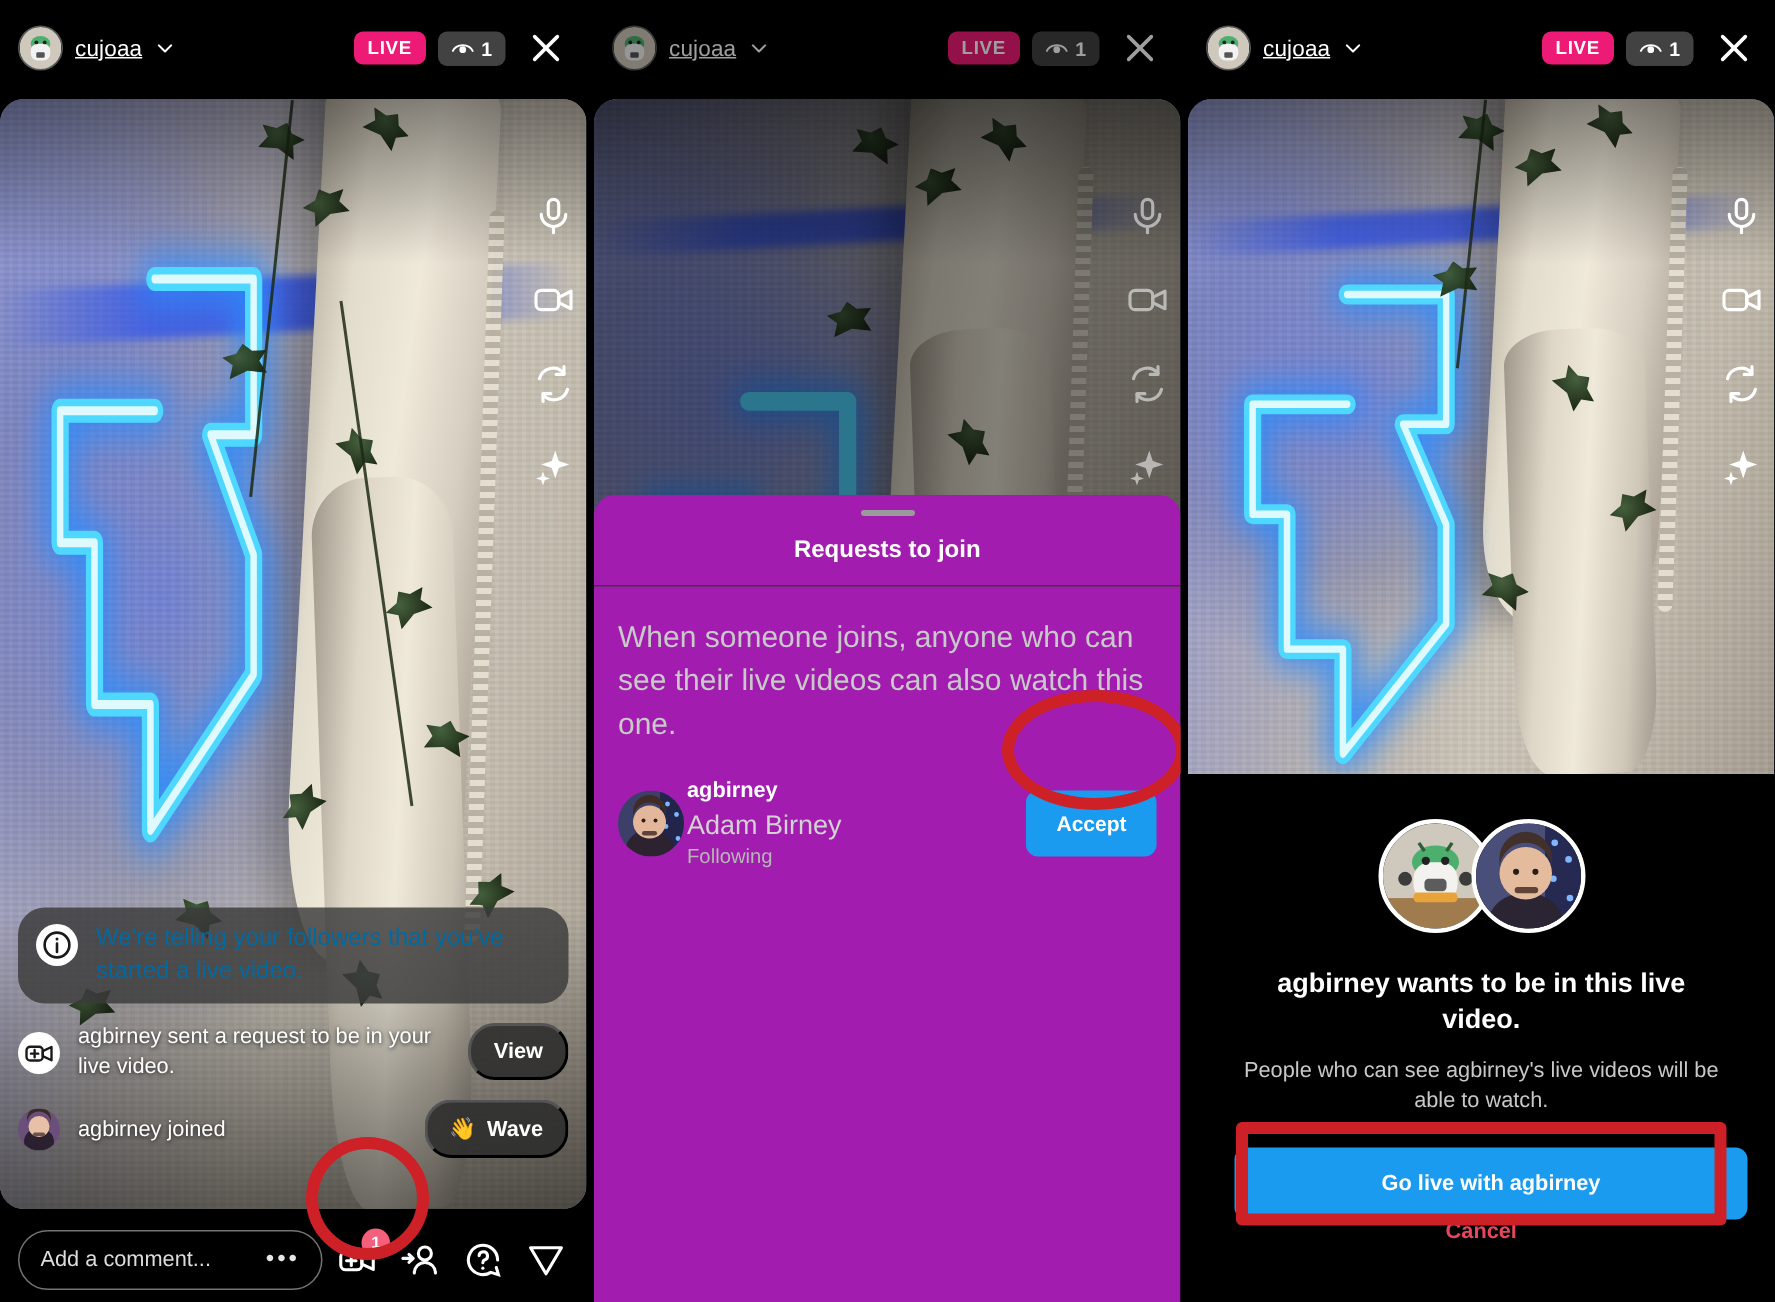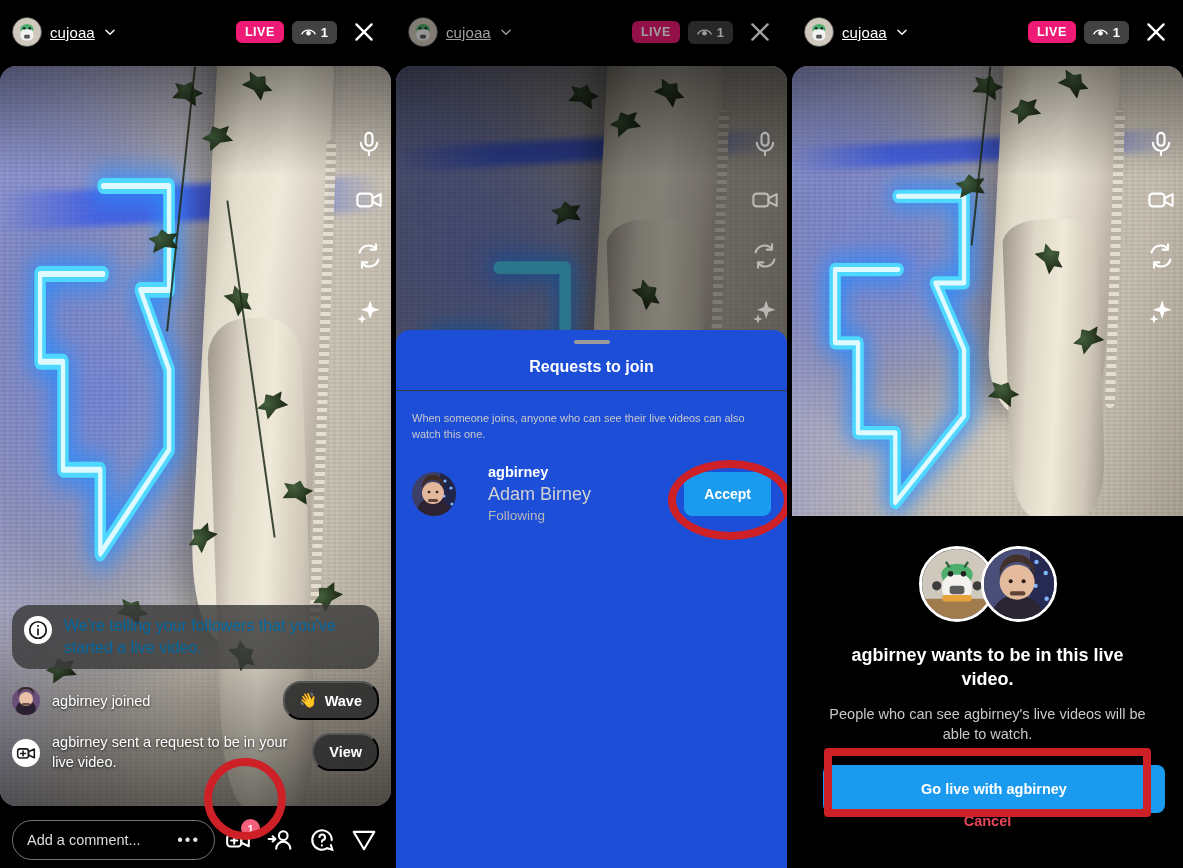--- a/index.html
+++ b/index.html
@@ -184,29 +184,29 @@
   .numbadge {
     position:absolute; top:-8px; right:-9px;
     width:19px; height:19px; border-radius:50%;
     background:#F4607B; color:#fff; font-size:11px; font-weight:700;
     display:flex; align-items:center; justify-content:center;
   }
 
   
   .sheet {
     position:absolute; left:0; right:0; bottom:0; top:330px;
-    background:#1d4ed8; border-radius:14px 14px 0 0; z-index:20;
+    background:#a21caf; border-radius:14px 14px 0 0; z-index:20;
   }
   .grabber { width:36px; height:4px; border-radius:2px; background:#9a9a9a;
     margin: 10px auto 0; }
   .sheet-title { text-align:center; color:#fff; font-size:16px; font-weight:700;
     margin-top: 14px; padding-bottom: 14px; border-bottom:1px solid #3a3a3a; }
-  .sheet-desc { color:#c9c9c9; font-size:11px; line-height:1.45;
+  .sheet-desc { color:#c9c9c9; font-size:20px; line-height:1.45;
     padding: 20px 16px 0 16px; }
-  .req-row { display:flex; align-items:center; gap:32px; padding: 20px 16px 0 16px; }
+  .req-row { display:flex; align-items:center; gap:2px; padding: 20px 16px 0 16px; }
   .req-av { width:44px; height:44px; border-radius:50%; overflow:hidden; flex:0 0 auto; }
   .req-meta { flex:1 1 auto; }
   .req-user { color:#fff; font-size:14.5px; font-weight:700; line-height:1.35; }
   .req-name { color:#d2d2d2; font-size:18px; line-height:1.35; }
   .req-follow { color:#b6b6b6; font-size:13.5px; line-height:1.35; }
   .accept-btn {
     background:#1A9BF0; color:#fff; font-size:14px; font-weight:700;
     border:none; border-radius:8px; padding:14px 20px; cursor:pointer;
   }
 
@@ -359,48 +359,48 @@
           <svg width="22" height="22" viewBox="0 0 24 24" fill="none" stroke="#1a1a1a" stroke-width="1.9" stroke-linecap="round">
             <circle cx="12" cy="12" r="9"></circle>
               <line x1="12" y1="11" x2="12" y2="17"></line>
               <circle cx="12" cy="7.6" r="1.1" fill="#1a1a1a" stroke="none"></circle>
           </svg>
         </span>
         <span class="toast-text">We're telling your followers that you've started a live video.</span>
       </div>
 
       <div class="evt">
+        <span class="badge-ic">
+          <svg width="20" height="20" viewBox="0 0 24 24" fill="none" stroke="#1a1a1a" stroke-width="1.9" stroke-linejoin="round">
+            <rect x="2" y="7" width="13" height="11" rx="3"></rect>
+              <path d="M15,10.5 L22,7.2 L22,17.8 L15,14.5 Z"></path>
+            <line x1="8.5" y1="9.6" x2="8.5" y2="15.4" stroke-linecap="round"></line>
+              <line x1="5.6" y1="12.5" x2="11.4" y2="12.5" stroke-linecap="round"></line>
+          </svg>
+        </span>
+        <span class="etext">agbirney sent a request to be in your live video.</span>
+        <button class="pill">
+          <span>View</span>
+        </button>
+      </div>
+
+      <div class="evt">
         <span class="av-img">
           <svg viewBox="0 0 28 28">
               <rect width="28" height="28" fill="#6a4f7a"></rect>
             <ellipse cx="14" cy="22" rx="10" ry="9" fill="#2b2030"></ellipse>
             <circle cx="14" cy="12" r="7" fill="#e8c0a8"></circle>
             <path d="M6,10 a8,8 0 0 1 16,0 l0,-3 a8,8 0 0 0 -16,0 Z" fill="#3a2a26"></path>
             <rect x="10" y="16" width="8" height="2.4" rx="1.2" fill="#6b5147"></rect>
           </svg>
         </span>
         <span class="etext">agbirney joined</span>
         <button class="pill">
           <span>👋</span>
           <span>Wave</span>
-        </button>
-      </div>
-
-      <div class="evt">
-        <span class="badge-ic">
-          <svg width="20" height="20" viewBox="0 0 24 24" fill="none" stroke="#1a1a1a" stroke-width="1.9" stroke-linejoin="round">
-            <rect x="2" y="7" width="13" height="11" rx="3"></rect>
-              <path d="M15,10.5 L22,7.2 L22,17.8 L15,14.5 Z"></path>
-            <line x1="8.5" y1="9.6" x2="8.5" y2="15.4" stroke-linecap="round"></line>
-              <line x1="5.6" y1="12.5" x2="11.4" y2="12.5" stroke-linecap="round"></line>
-          </svg>
-        </span>
-        <span class="etext">agbirney sent a request to be in your live video.</span>
-        <button class="pill">
-          <span>View</span>
         </button>
       </div>
     </div>
 
     <div class="composer">
       <div class="comment-box">
         <span>Add a comment...</span>
         <span class="dots">•••</span>
       </div>
       <div class="cicons">

